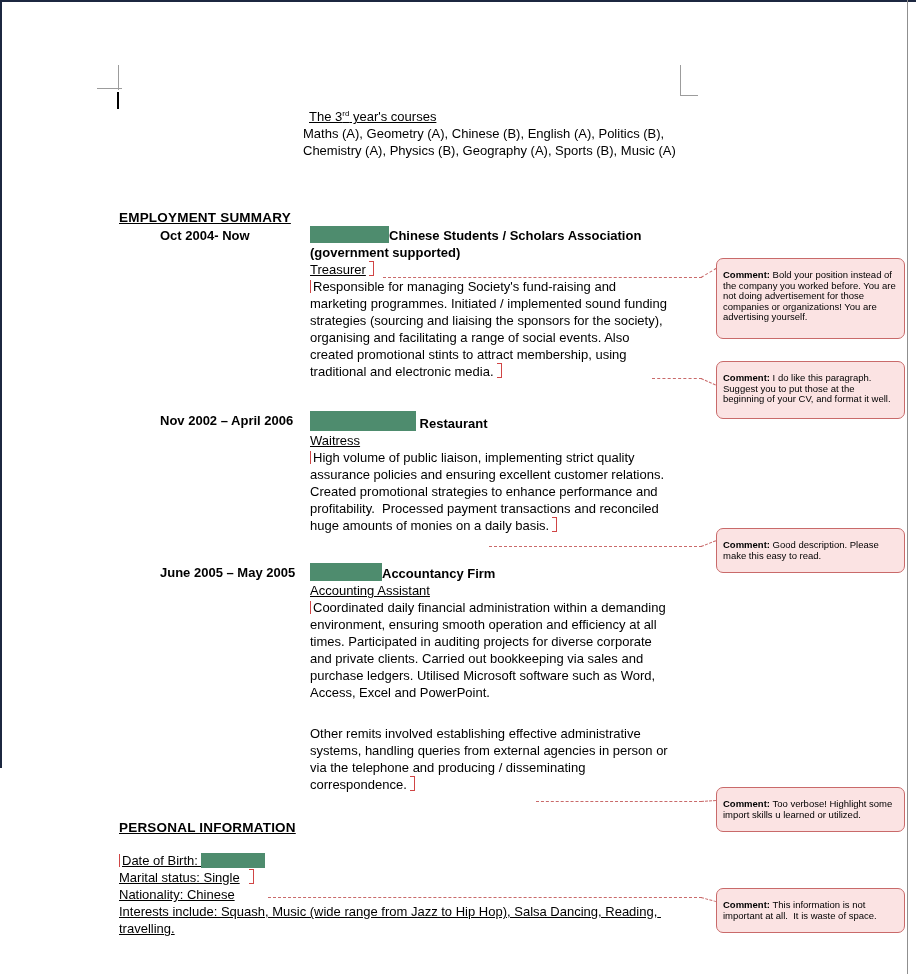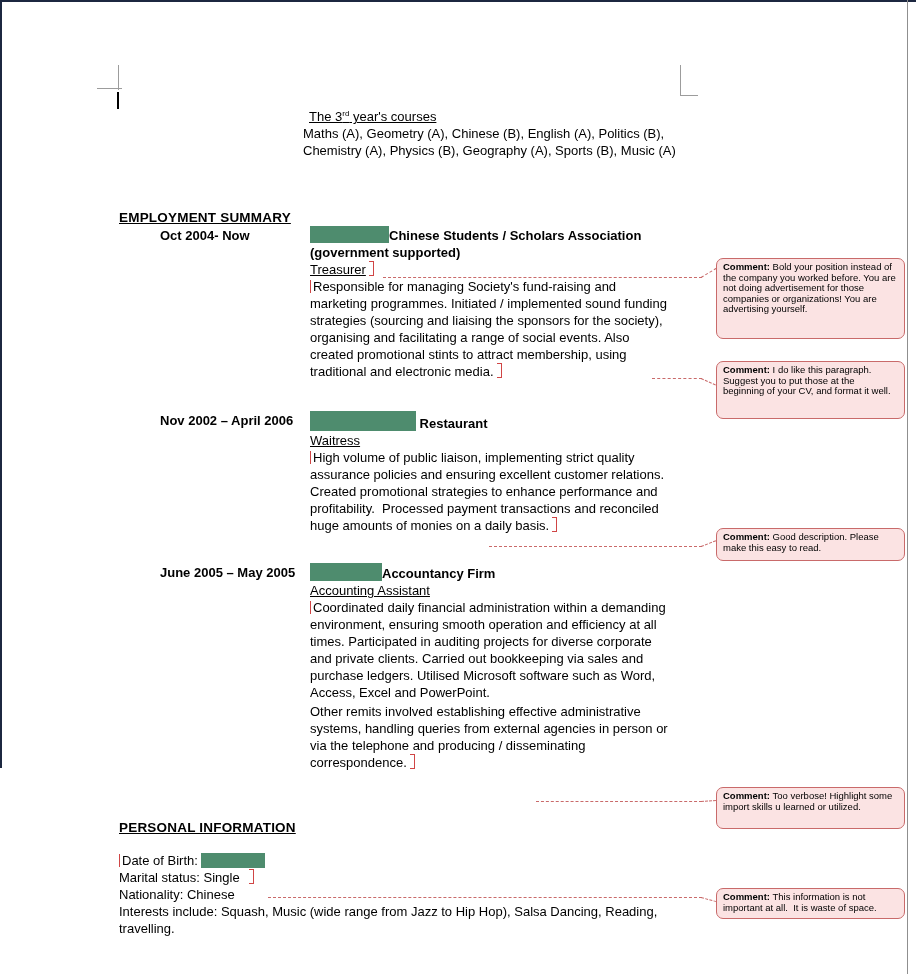--- a/index.html
+++ b/index.html
@@ -23,29 +23,29 @@
   .courses-title{display:inline-block;text-decoration:underline;padding-left:6px;}
   .courses-title sup{font-size:8px;}
   .sect-head{position:absolute;left:119px;font-weight:bold;font-size:13.5px;text-decoration:underline;letter-spacing:.2px;}
   .emp-head{top:209px;}
   .pers-head{top:819px;}
   .job-dates{position:absolute;left:119px;width:180px;font-weight:bold;margin-left:41px;}
   .job{position:absolute;left:310px;width:366px;}
   .company{font-weight:bold;}
   .position span.pt{text-decoration:underline;}
   .redact{display:inline-block;background:#4e8c6e;vertical-align:-3px;}
-  .desc2{margin-top:2px;}
+  .desc2{margin-top:24px;}
   
   .cm-end{display:inline-block;width:4px;height:13px;border:1px solid #d04545;border-left:none;
           vertical-align:-2px;margin-left:3px;}
   .cm-start{display:inline-block;width:2px;height:13px;border-left:1px solid #d04545;
           vertical-align:-2px;}
   
   .comment{position:absolute;left:716px;width:189px;box-sizing:border-box;background:#fbe3e3;
-           border:1px solid #c96a6a;border-radius:7px;padding:3px 6px;font-size:9.5px;
+           border:1px solid #c96a6a;border-radius:7px;padding:11px 6px;font-size:9.5px;
            line-height:10.5px;color:#000;}
   .comment b{font-weight:bold;}
   
   .lead{position:absolute;height:0;border-top:1px dashed #c96a6a;}
   .diag{transform-origin:left center;}
 </style>
 </head>
 <body>
 
 <div class="screen doc">
@@ -83,21 +83,21 @@
 
   <div class="job-dates" style="top:564px">June 2005 – May 2005</div>
   <div class="job" style="top:563px">
     <div class="company"><span class="redact" style="width:72px;height:18px"></span><span>Accountancy Firm</span></div>
     <div class="position"><span class="pt">Accounting Assistant</span></div>
     <div class="pre"><span class="cm-start"></span><span>Coordinated daily financial administration within a demanding environment, ensuring smooth operation and efficiency at all times. Participated in auditing projects for diverse corporate and private clients. Carried out bookkeeping via sales and purchase ledgers. Utilised Microsoft software such as Word, Access, Excel and PowerPoint.</span></div>
     <div class="pre desc2"><span>Other remits involved establishing effective administrative systems, handling queries from external agencies in person or via the telephone and producing / disseminating correspondence.</span><span class="cm-end"></span></div>
   </div>
 
   <div class="sect-head pers-head">PERSONAL INFORMATION</div>
-  <div style="position:absolute;left:119px;top:852px;width:580px;">
+  <div style="position:absolute;left:119px;top:852px;width:580px;text-decoration:underline;">
     <div><span class="cm-start"></span><span class="pre">Date of Birth: </span><span class="redact" style="width:64px;height:15px"></span></div>
     <div><span>Marital status: Single</span><span class="cm-end" style="margin-left:9px"></span></div>
     <div>Nationality: Chinese</div>
     <div class="pre">Interests include: Squash, Music (wide range from Jazz to Hip Hop), Salsa Dancing, Reading, travelling.</div>
   </div>
 
   <div class="comment" style="top:258px;min-height:81px"><b>Comment:</b><span class="pre"> Bold your position instead of the company you worked before. You are not doing advertisement for those companies or organizations! You are advertising yourself.</span></div>
   <div class="comment" style="top:361px;min-height:58px"><b>Comment:</b><span class="pre"> I do like this paragraph. Suggest you to put those at the beginning of your CV, and format it well.</span></div>
   <div class="comment" style="top:528px;min-height:33px"><b>Comment:</b><span class="pre"> Good description. Please make this easy to read.</span></div>
   <div class="comment" style="top:787px;min-height:42px"><b>Comment:</b><span class="pre"> Too verbose! Highlight some import skills u learned or utilized.</span></div>

